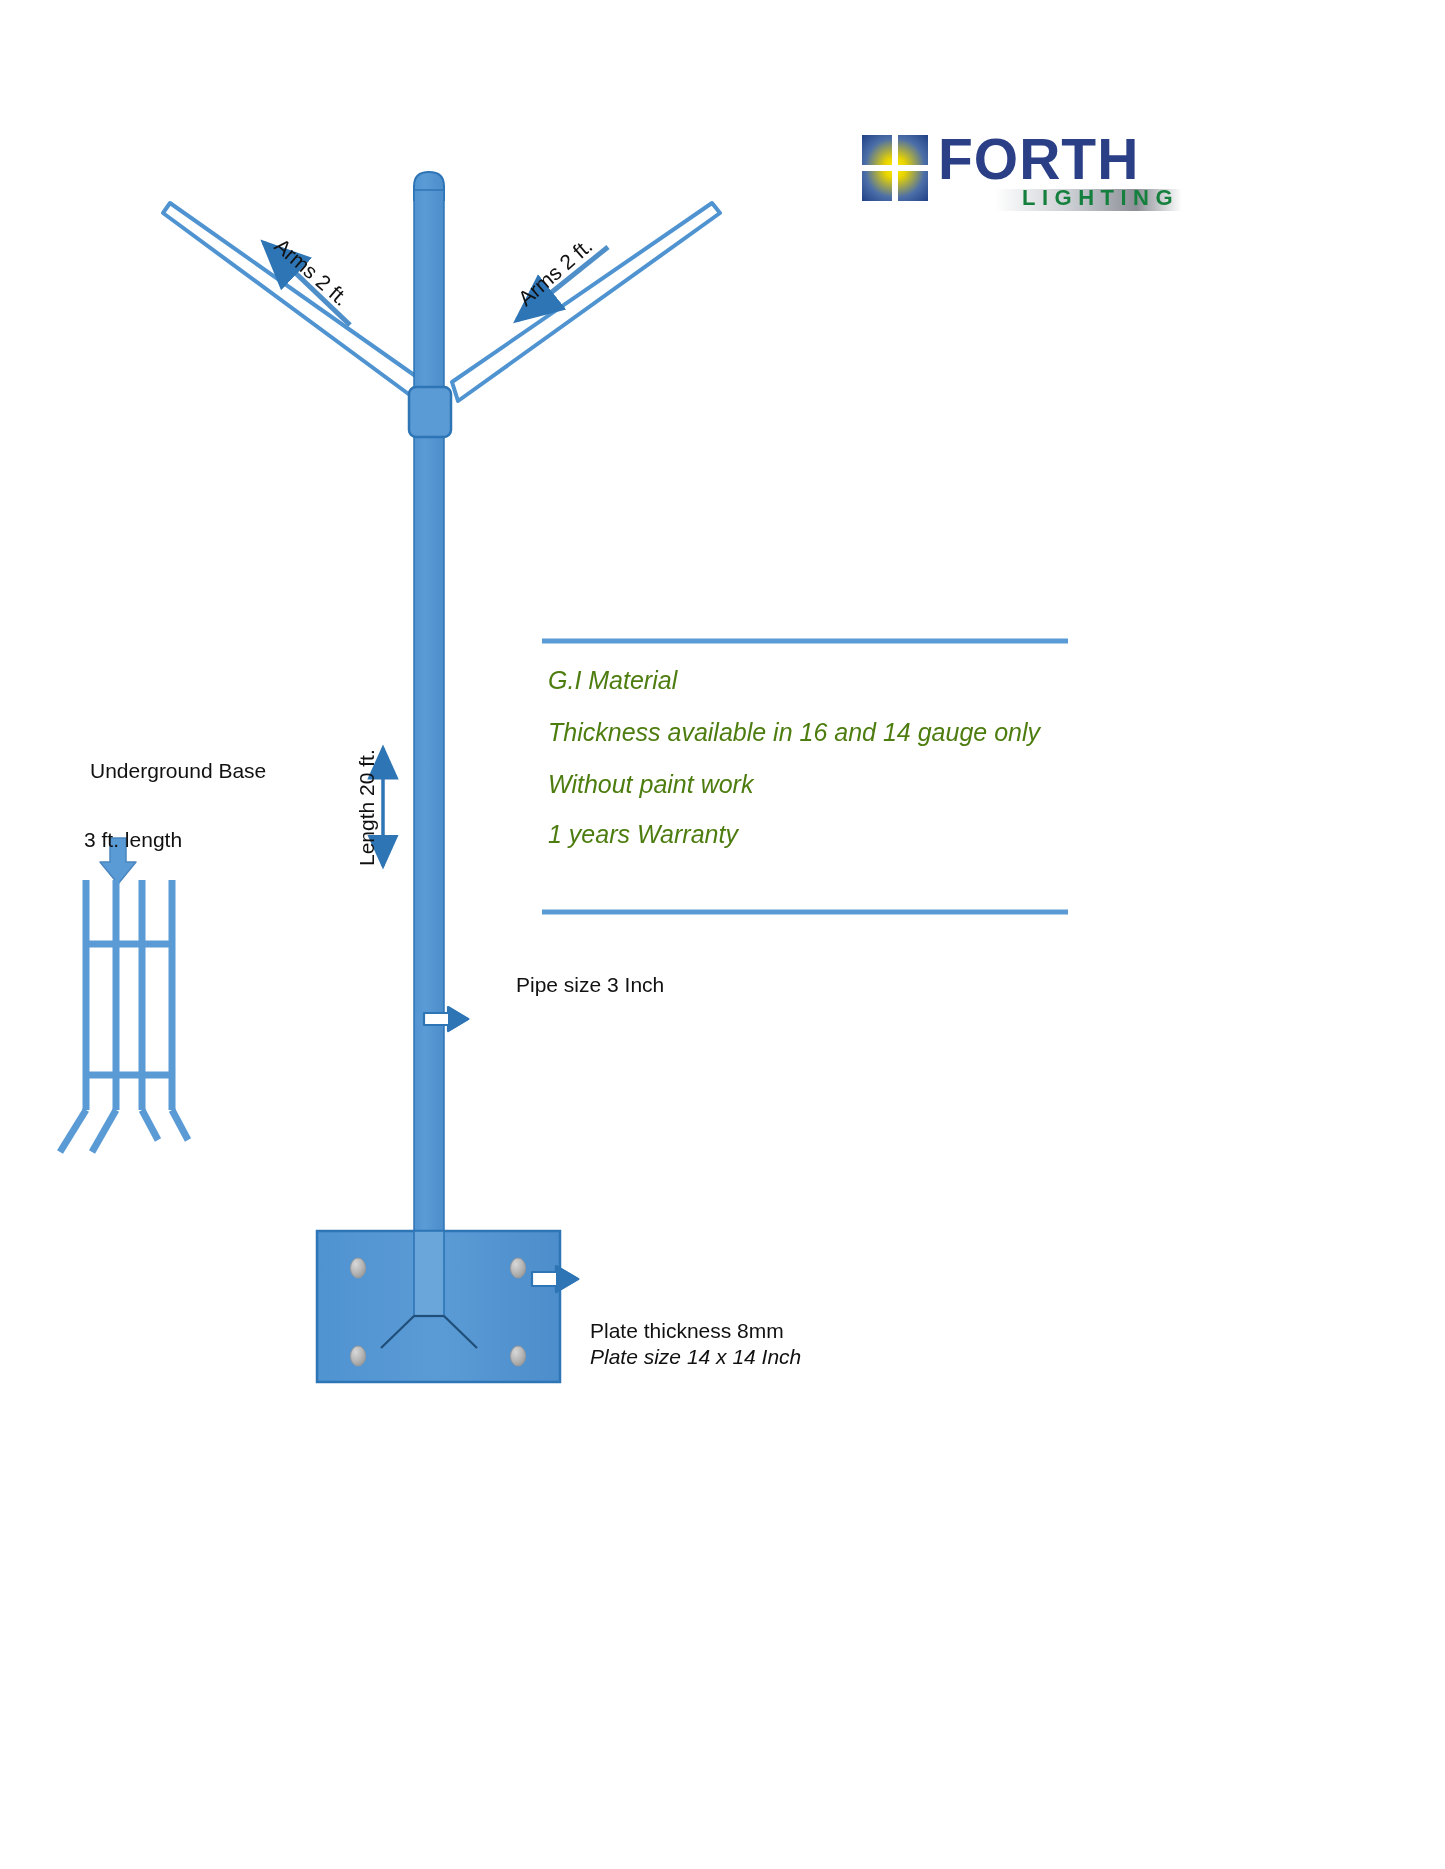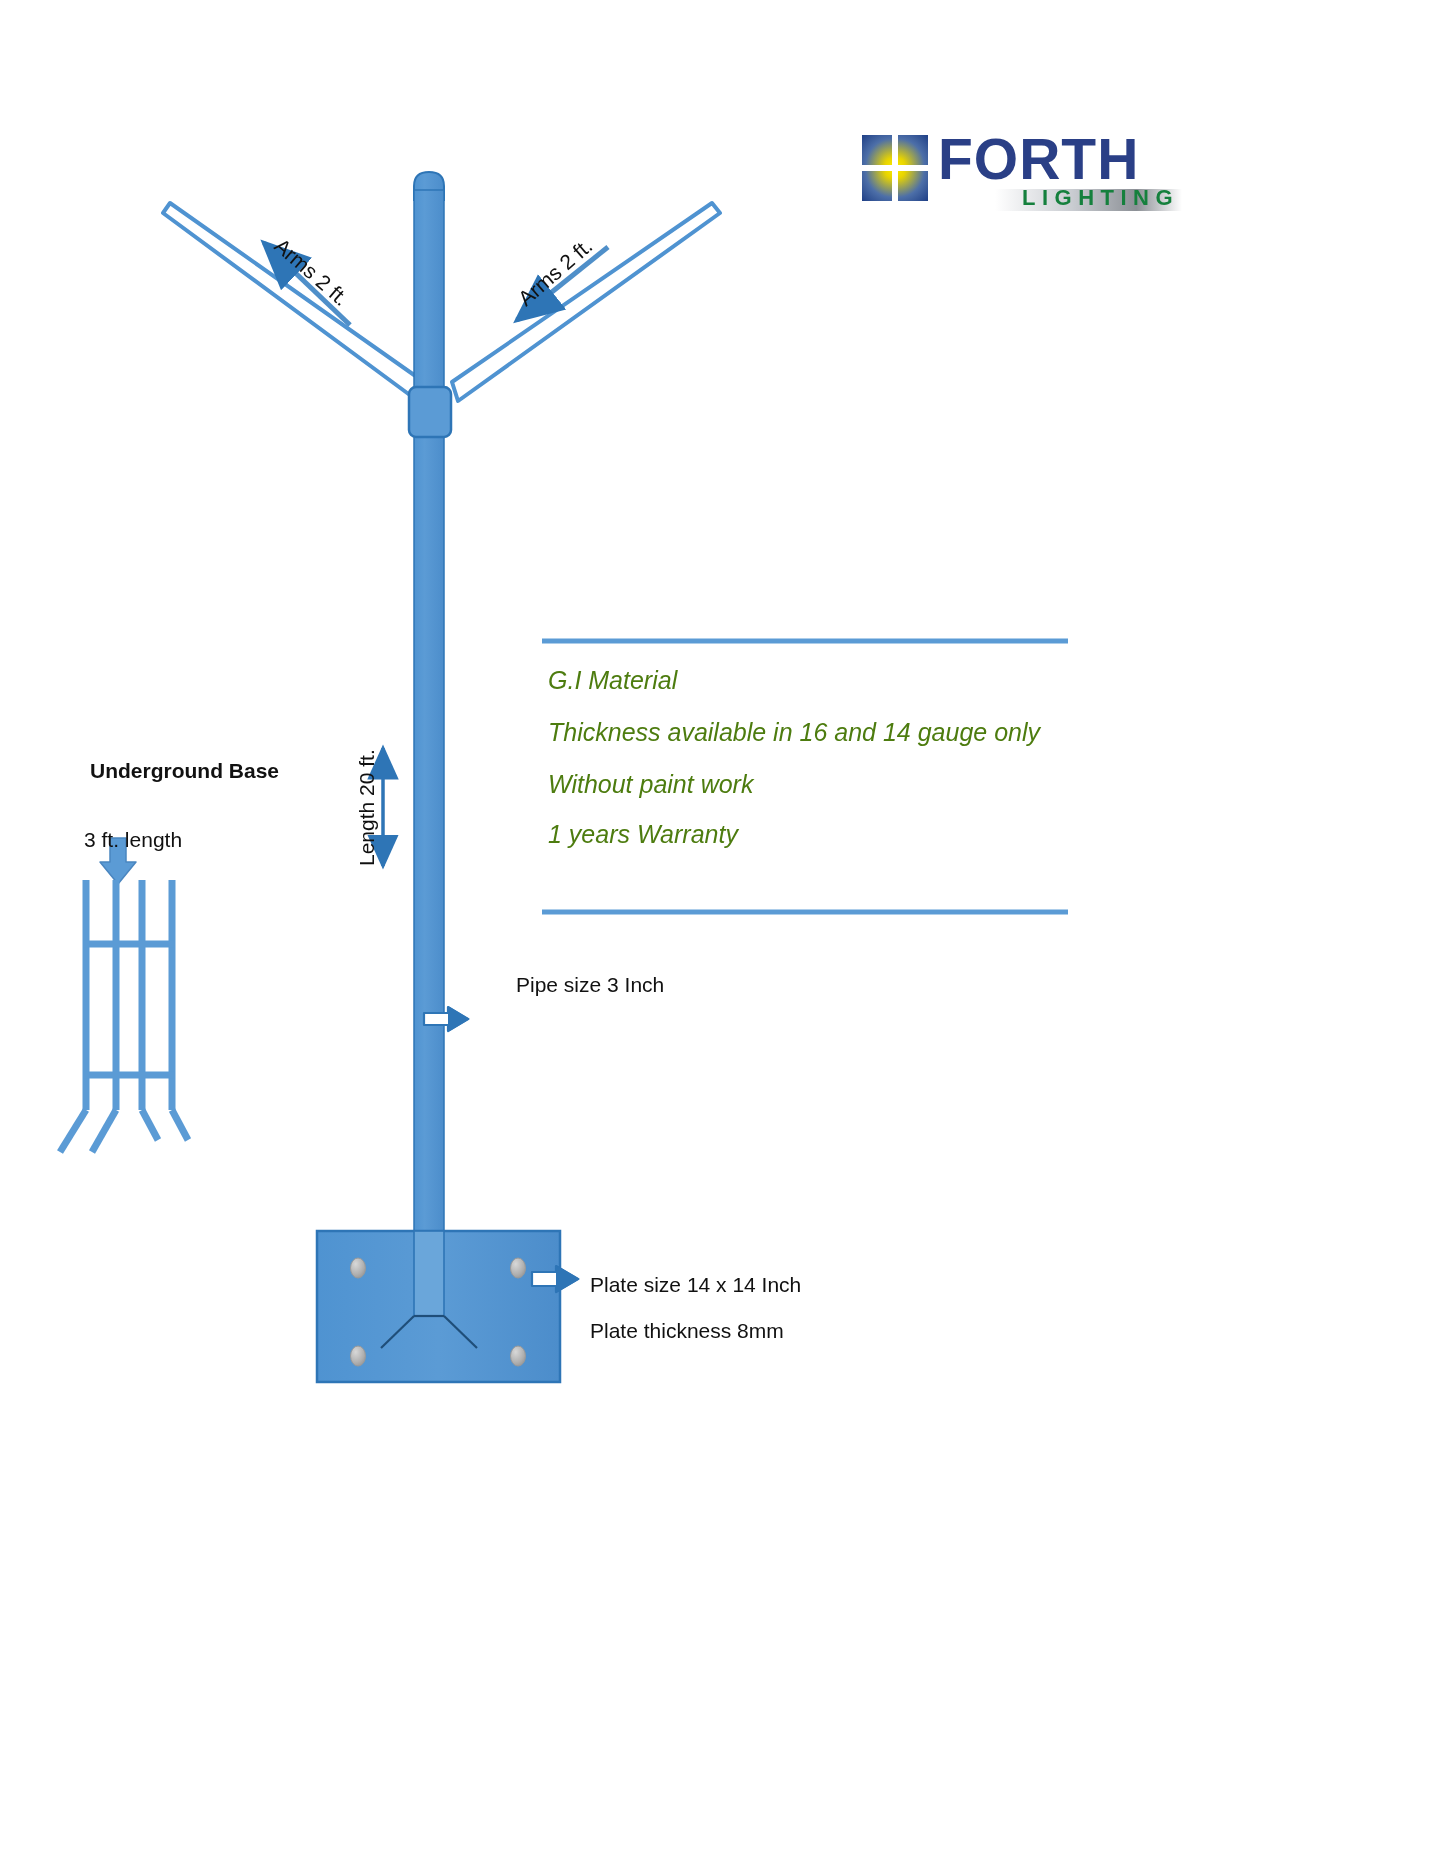--- a/index.html
+++ b/index.html
@@ -175,25 +175,25 @@
   </div>
 
   <div class="lbl rot-arm-l" style="left:286px;top:233px;">Arms 2 ft.</div>
 
   <div class="lbl rot-arm-r" style="left:513px;top:292px;">Arms 2 ft.</div>
 
   <div class="lbl rot-len" style="left:354px;top:866px;">Length 20 ft.</div>
 
   <div class="lbl" style="left:476px;top:972px;margin-left:40px;">Pipe size 3 Inch</div>
 
-  <div class="lbl" style="left:590px;top:1272px;">Plate size 14 x 14 Inch</div>
+  <div class="lbl" style="left:590px;top:1344px;font-style:italic;">Plate size 14 x 14 Inch</div>
 
   <div class="lbl" style="left:590px;top:1318px;">Plate thickness 8mm</div>
 
-  <div class="lbl" style="left:90px;top:758px;font-weight:bold;">Underground Base</div>
+  <div class="lbl" style="left:90px;top:758px;">Underground Base</div>
 
   <div class="lbl" style="left:84px;top:804px;margin-top:23px;">3 ft. length</div>
 
   <div>
     <div class="spec" style="left:548px;top:668px;">G.I Material</div>
     <div class="spec" style="left:548px;top:720px;">Thickness available in 16 and 14 gauge only</div>
     <div class="spec" style="left:548px;top:772px;">Without paint work</div>
     <div class="spec" style="left:548px;top:822px;">1 years Warranty</div>
   </div>
 

